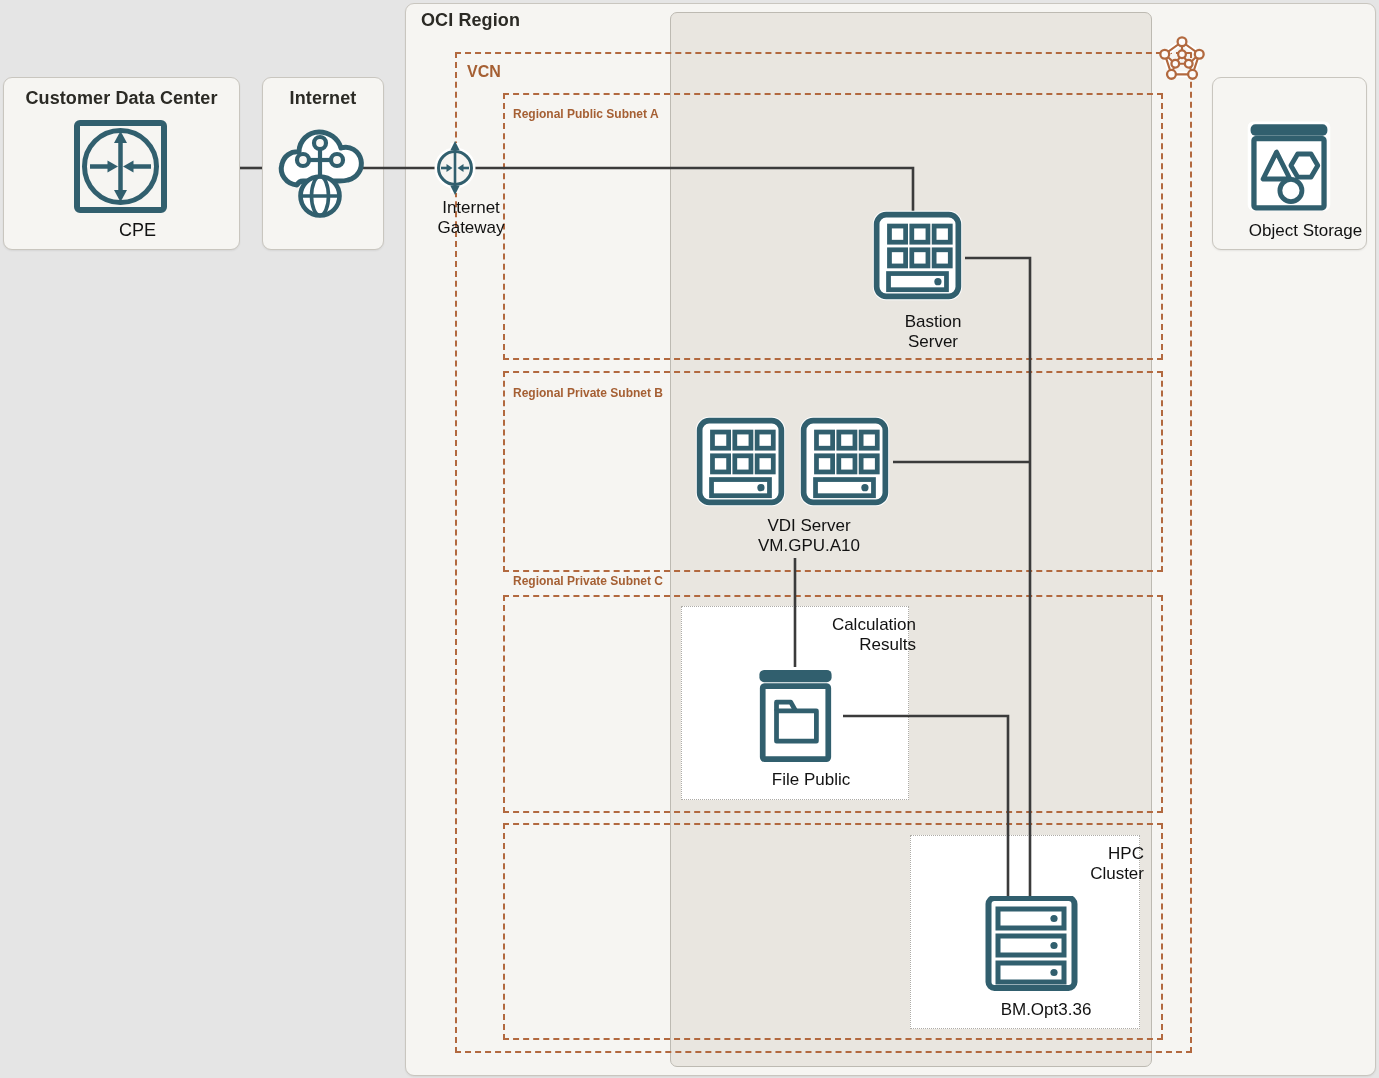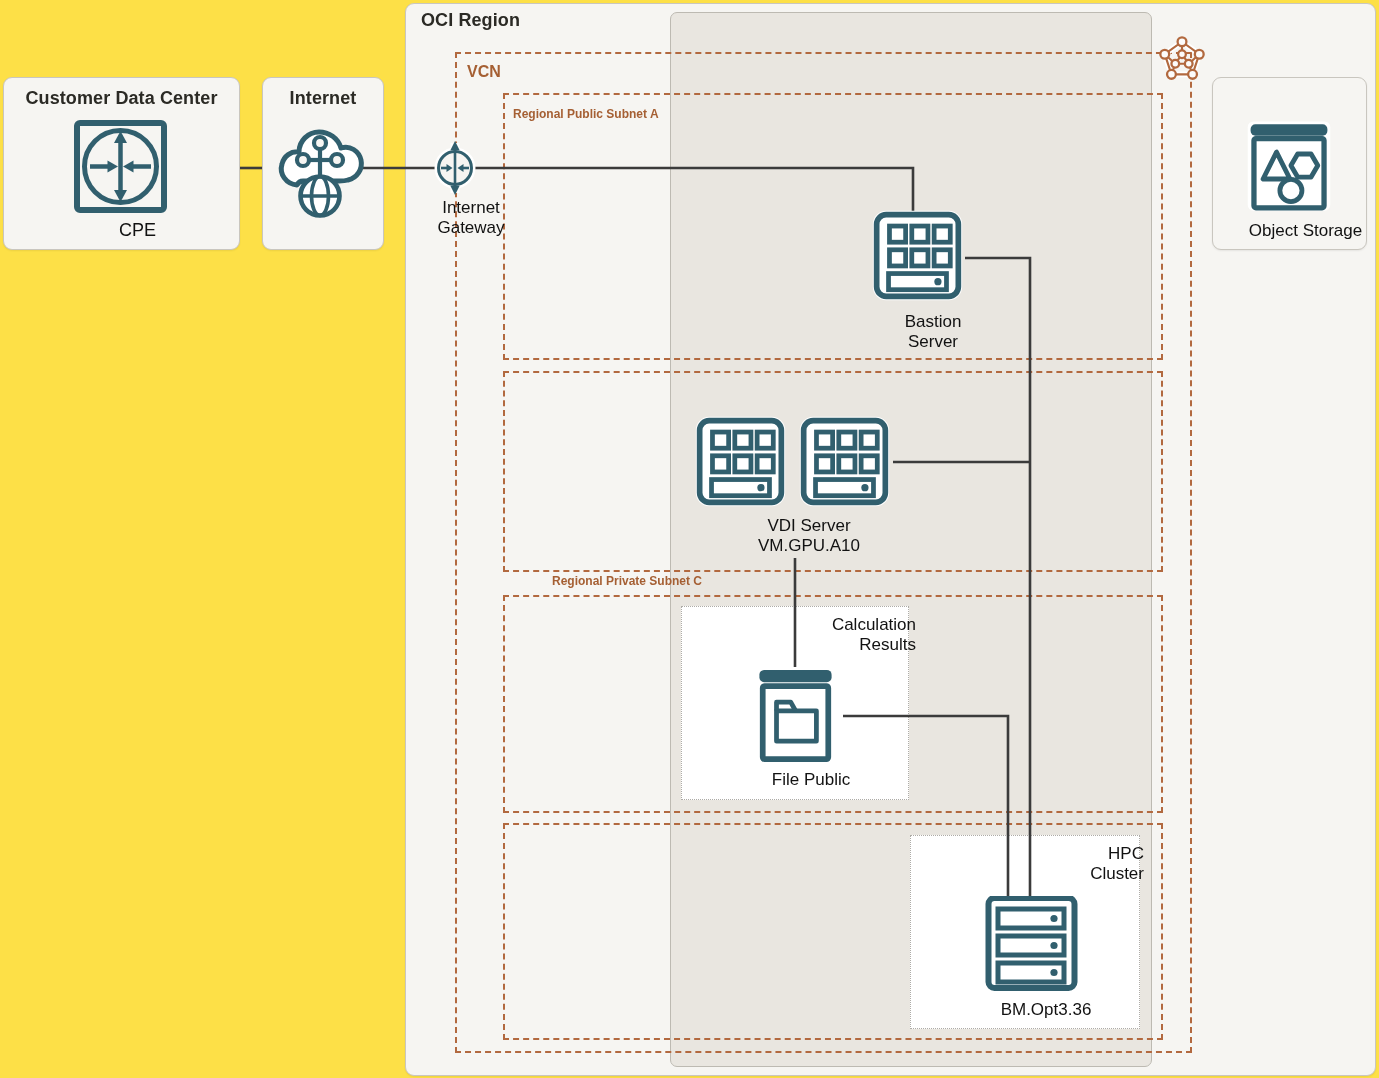--- a/index.html
+++ b/index.html
@@ -1,18 +1,18 @@
 <!DOCTYPE html>
 <html><head>
 <meta charset="utf-8">
 <style>
   html,body{margin:0;padding:0;background:#ffffff;}
   #canvas{
     position:relative;width:1379px;height:1078px;overflow:hidden;
-    font-family:"Liberation Sans",sans-serif;background:#fde047;
+    font-family:"Liberation Sans",sans-serif;background:#e5e5e5;
     -webkit-font-smoothing:antialiased;
   }
   .abs{position:absolute;}
   .groupbox{
     background:#F6F5F2;border:1.5px solid #C9C6BF;border-radius:9px;
     box-shadow:0 1px 2px rgba(0,0,0,0.07);box-sizing:border-box;
   }
   .adbox{
     background:#E9E6E0;border:1px solid #BDBAB2;border-radius:7px;
     box-sizing:border-box;
@@ -55,23 +55,24 @@
   <div class="abs groupbox" style="left:1212px;top:77px;width:155px;height:173px;"></div>
   <div class="abs title" style="left:1212px;top:88px;width:155px;margin-top:36px;">Backup</div>
 
   <div class="abs dashed" style="left:455px;top:52px;width:737px;height:1001px;"></div>
   <div class="abs brownlabel" style="left:467px;top:61px;font-size:16px;">VCN</div>
 
   <div class="abs dashed" style="left:503px;top:93px;width:660px;height:267px;"></div>
   <div class="abs brownlabel" style="left:513px;top:104px;width:165px;">Regional Public Subnet A</div>
 
   <div class="abs dashed" style="left:503px;top:371px;width:660px;height:201px;"></div>
+  <div class="abs brownlabel" style="left:513px;top:383px;width:165px;">Regional Private Subnet B</div>
 
   <div class="abs dashed" style="left:503px;top:595px;width:660px;height:218px;"></div>
-  <div class="abs brownlabel" style="left:513px;top:571px;width:165px;margin-left:39px;">Regional Private Subnet C</div>
+  <div class="abs brownlabel" style="left:513px;top:571px;width:165px;">Regional Private Subnet C</div>
 
   <div class="abs dashed" style="left:503px;top:823px;width:660px;height:217px;"></div>
 
   <div class="abs whitebox" style="left:681px;top:606px;width:228px;height:194px;"></div>
   <div class="abs whitebox" style="left:910px;top:835px;width:230px;height:194px;"></div>
 
   <svg class="abs lines" style="left:0;top:0;" width="1379" height="1078" viewBox="0 0 1379 1078">
     <g stroke="#3B3B3B" stroke-width="2.6" fill="none">
       <path d="M240 168 H262"></path>
       <path d="M361 168 H913 V216"></path>

